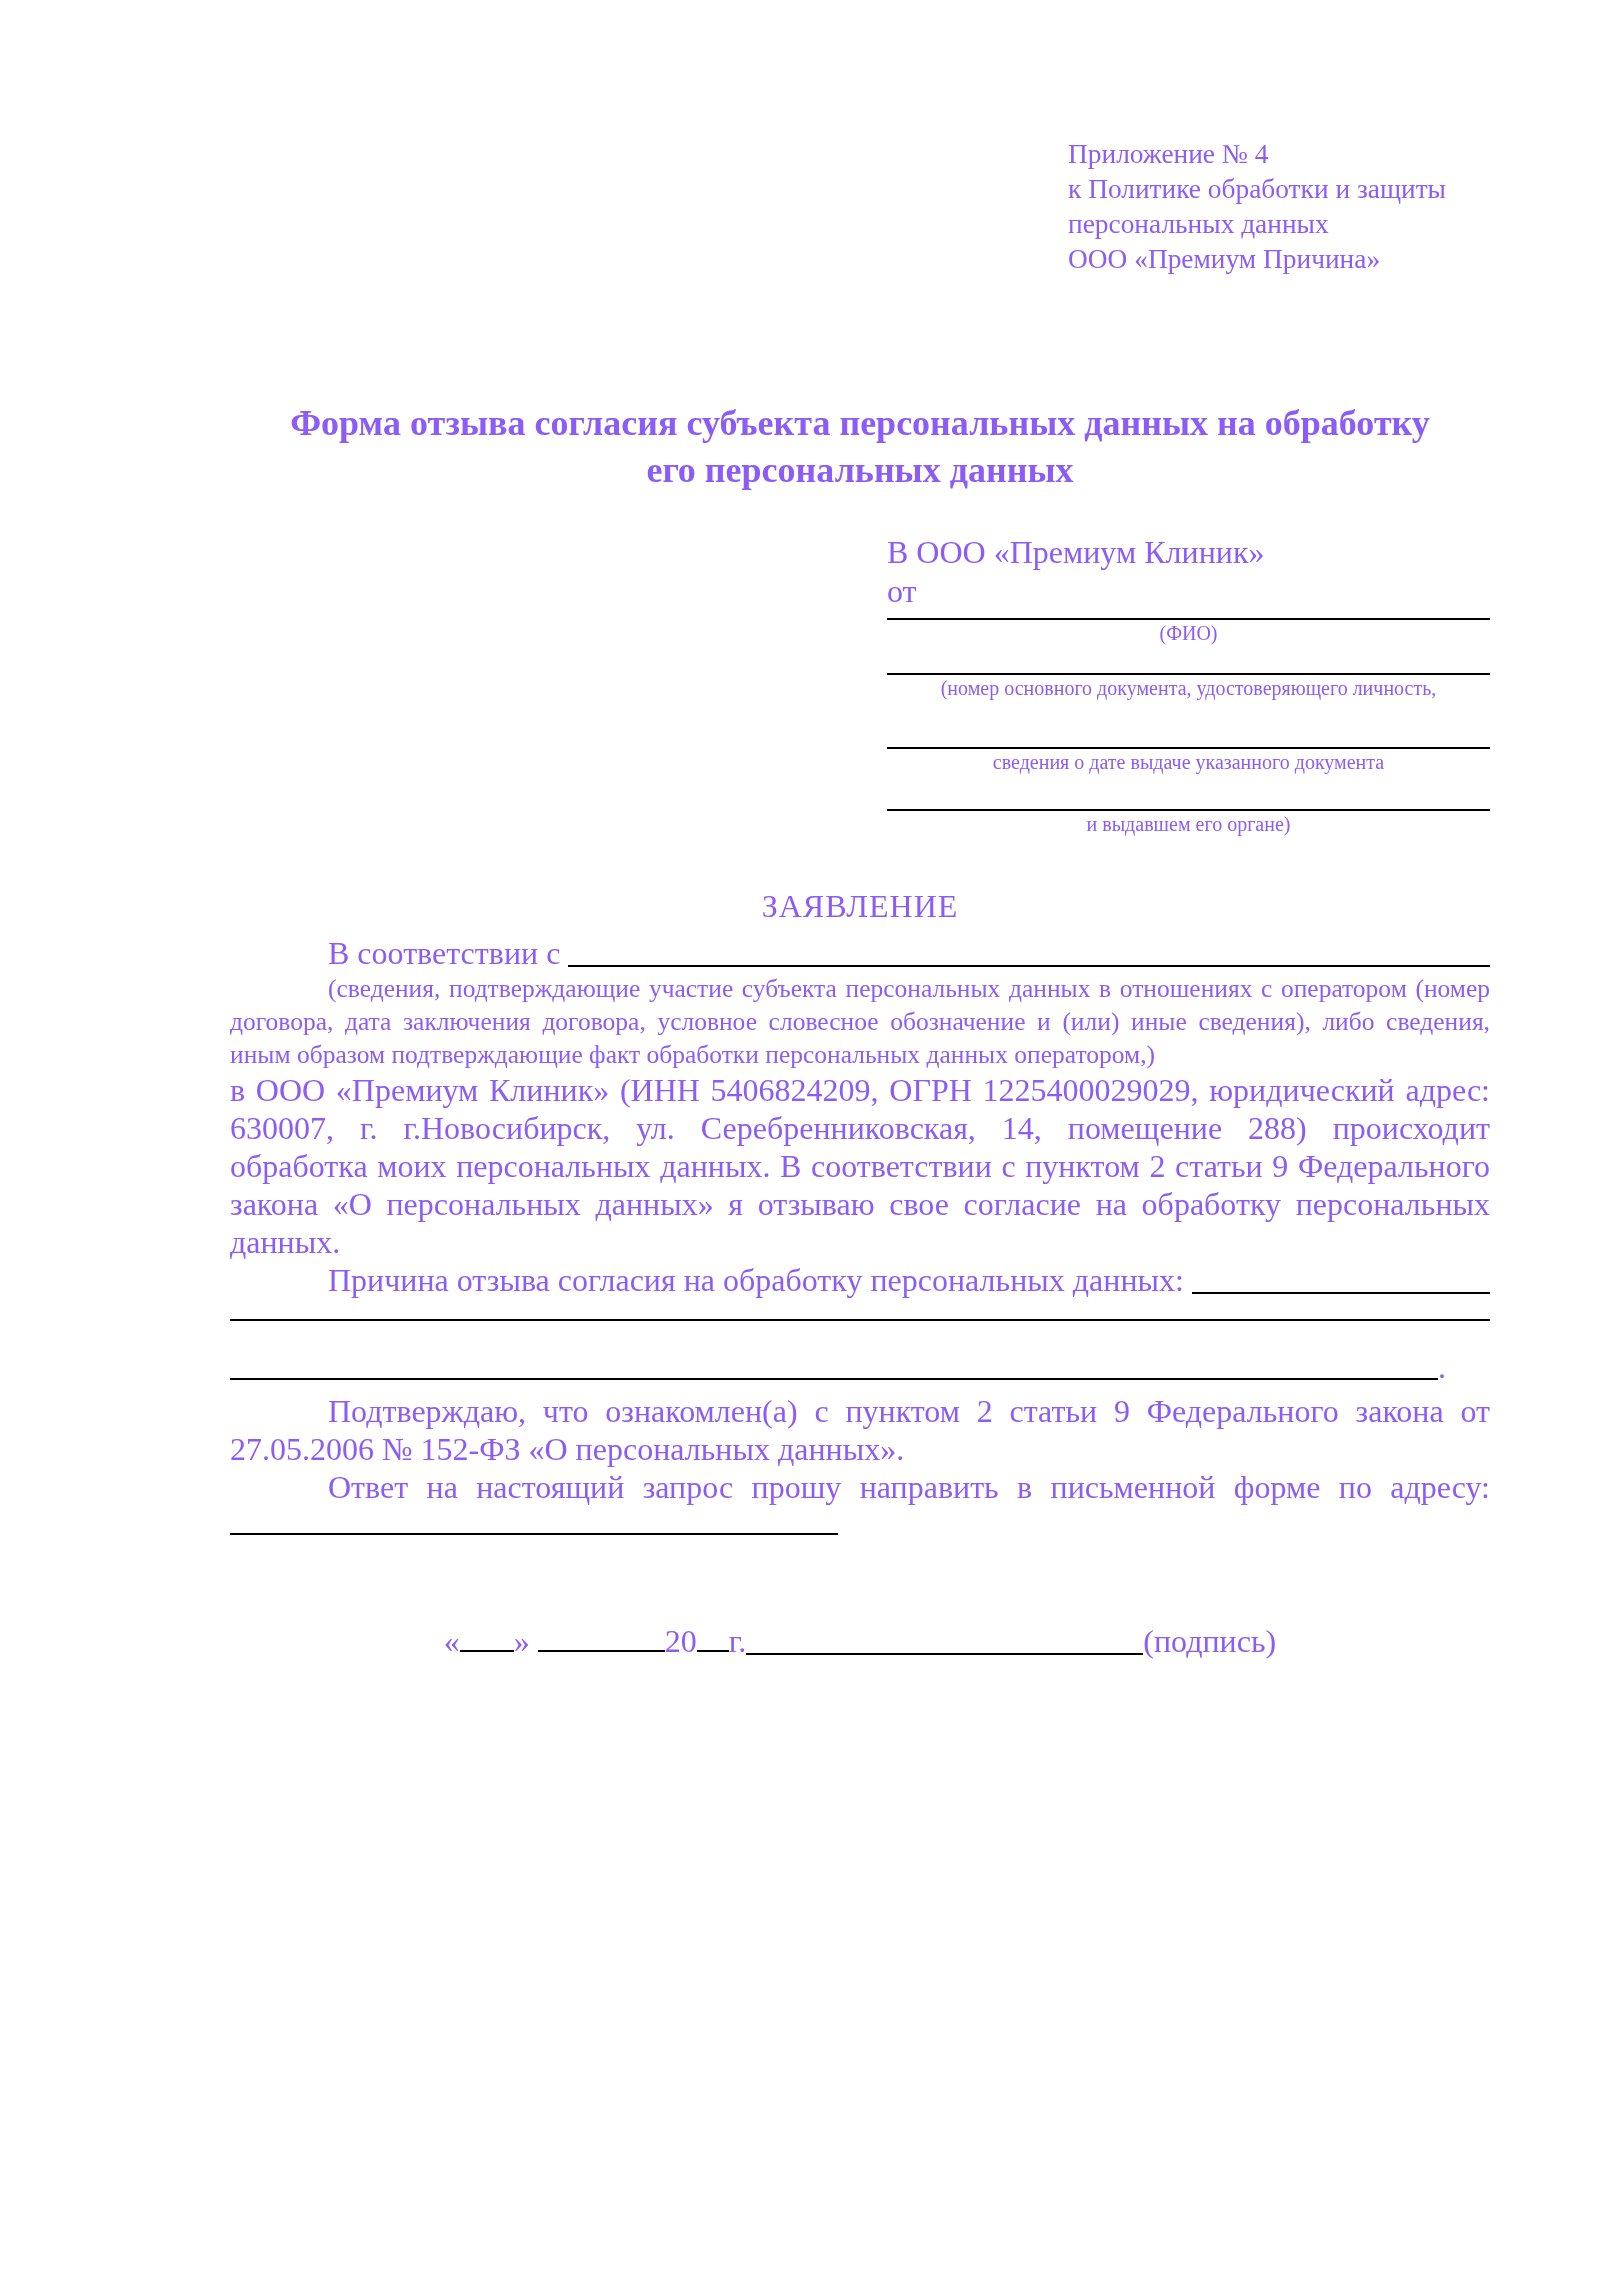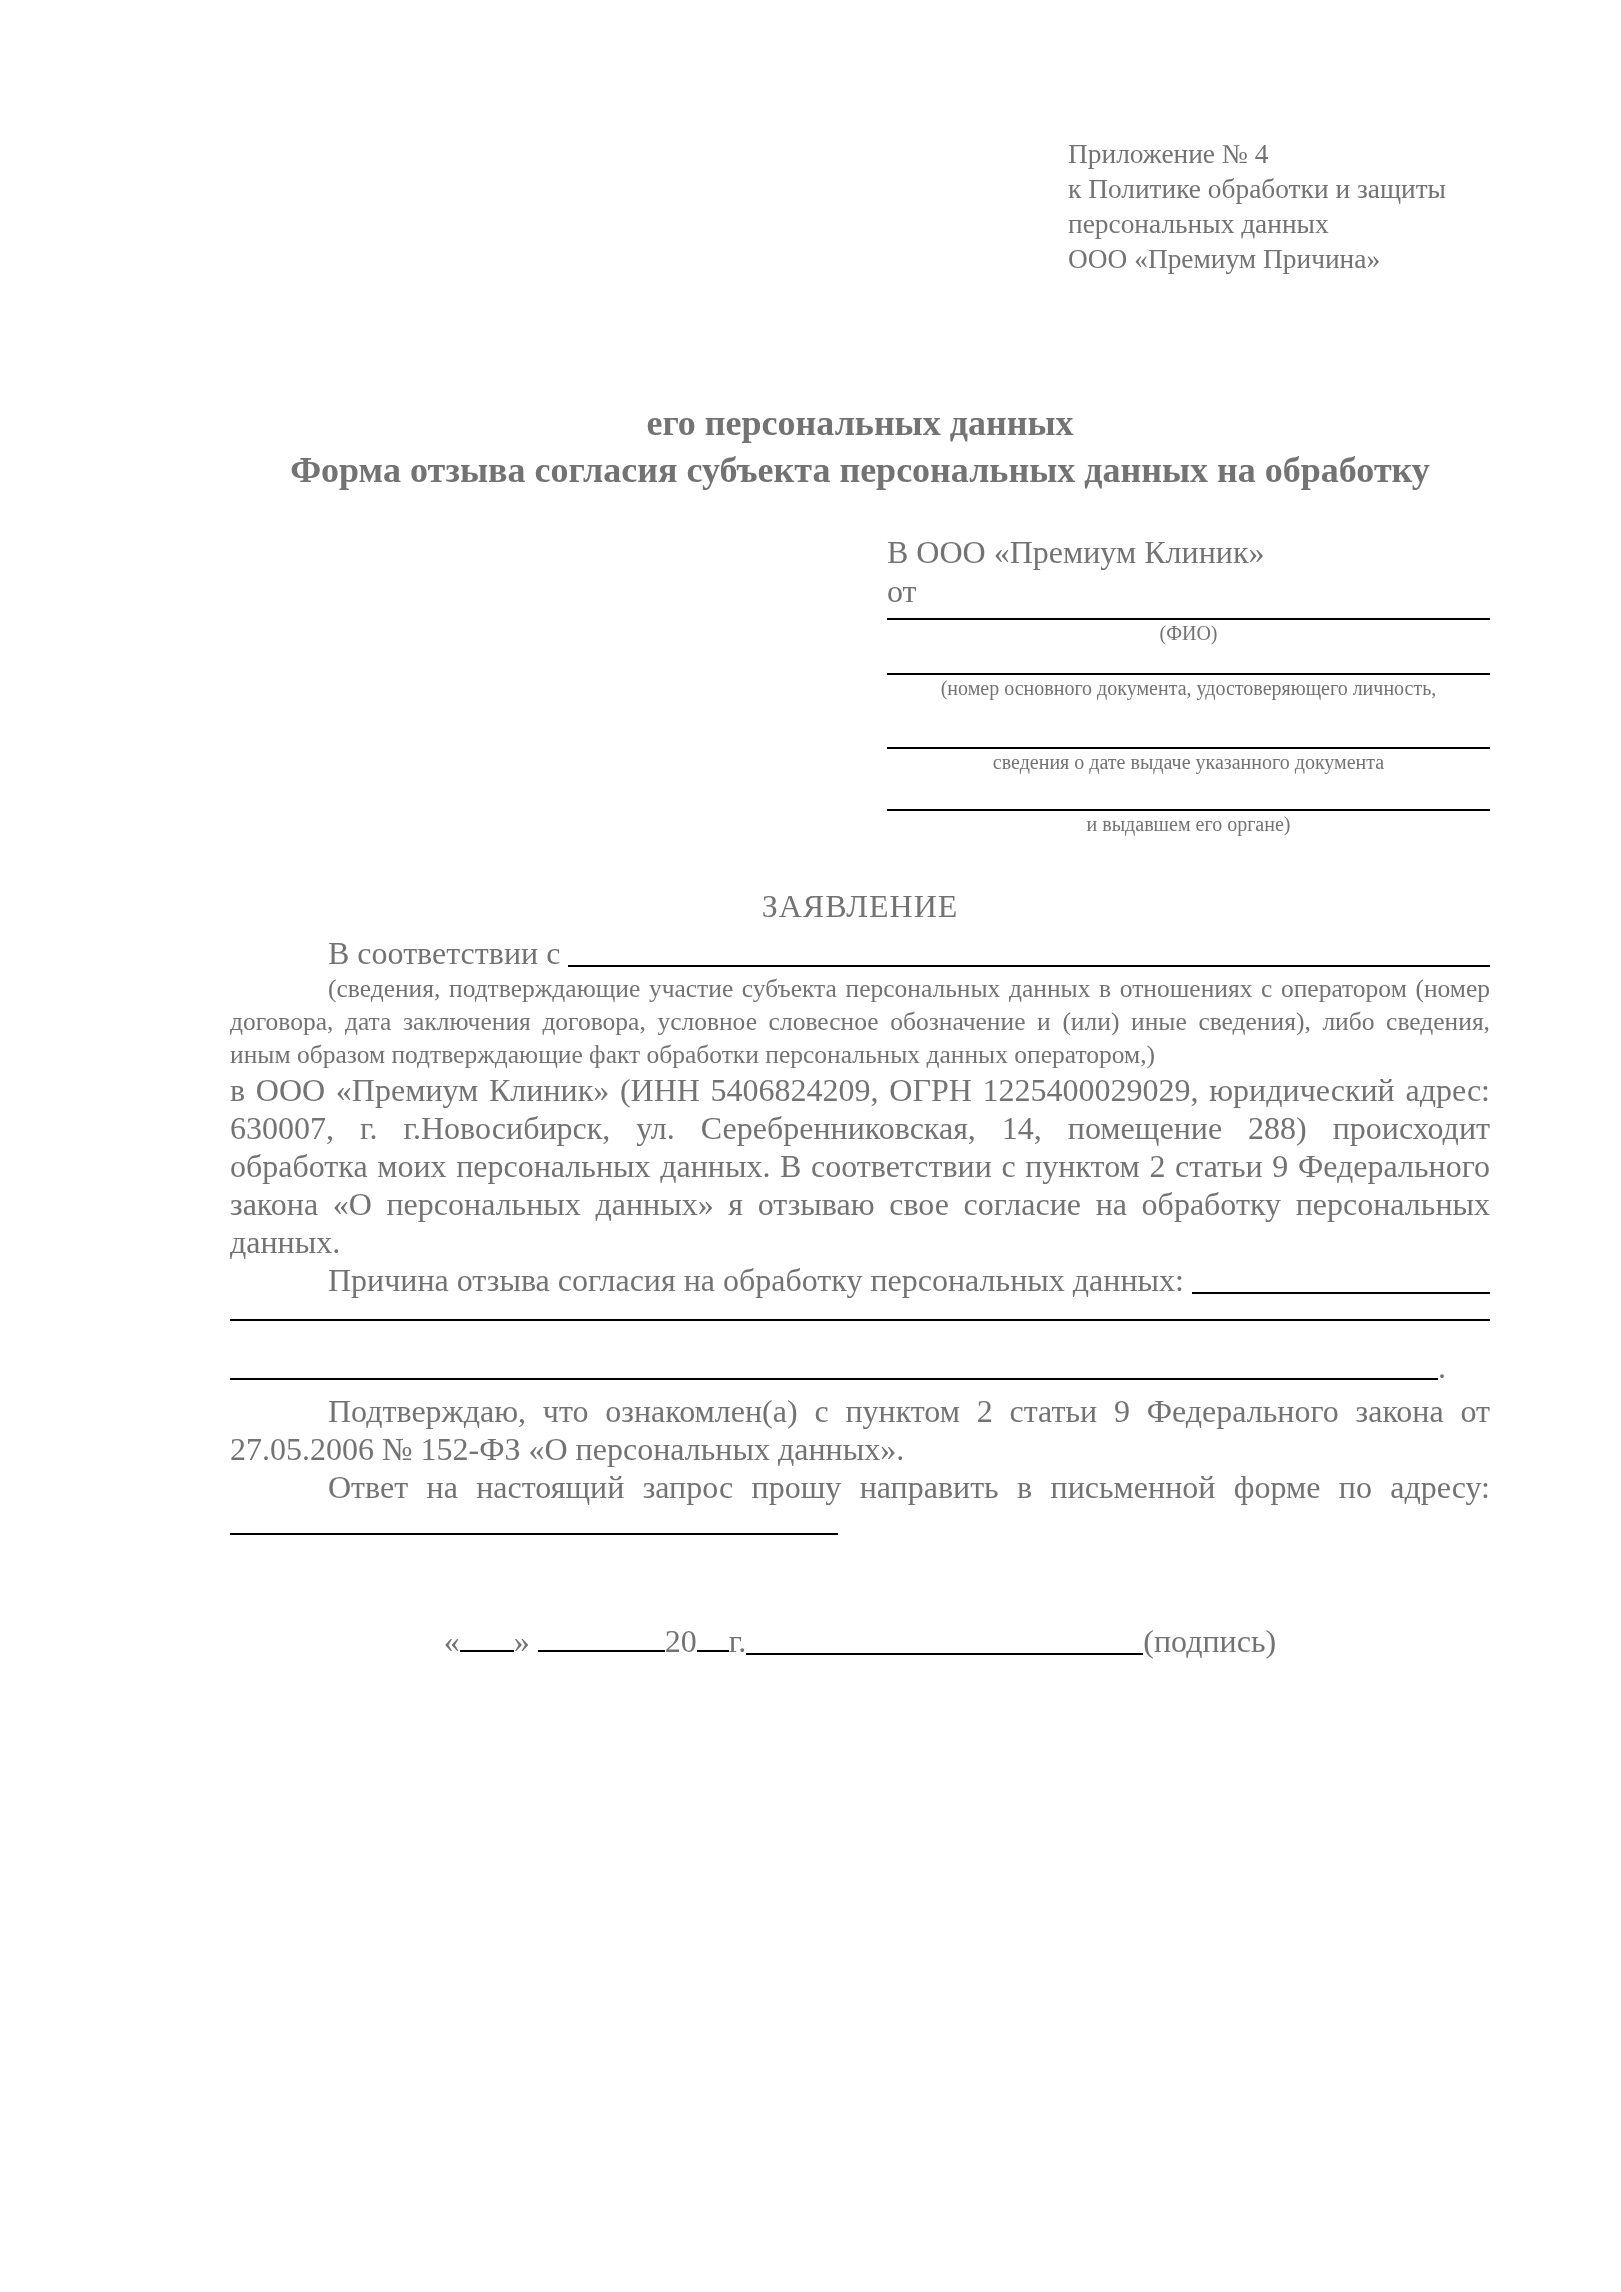--- a/index.html
+++ b/index.html
@@ -1,17 +1,17 @@
 <!DOCTYPE html>
 <html lang="ru"><head>
 <meta charset="utf-8">
 <style>
   html,body { margin:0; padding:0; background:#ffffff; }
   .page {
-    width:1621px; height:2293px; background:#ffffff; color:#737373;
+    width:1621px; height:2293px; background:#ffffff; color:#8b5cf6;
     position:relative; box-sizing:border-box;
     padding:137px 131px 0 230px;
     font-family:"Liberation Serif","DejaVu Serif",serif;
     font-size:32px; line-height:38px;
   }
   
   .hdr { margin-left:838px; font-size:27.4px; line-height:35px; }
   
   .title { margin-top:123px; text-align:center; font-weight:bold; font-size:36px; line-height:47px; }
   
@@ -51,22 +51,22 @@
 <div class="page">
 
   <div class="hdr">
     <div>Приложение № 4</div>
     <div>к Политике обработки и защиты</div>
     <div>персональных данных</div>
     <div>ООО «Премиум Причина»</div>
   </div>
 
   <div class="title">
+    <div>Форма отзыва согласия субъекта персональных данных на обработку</div>
     <div>его персональных данных</div>
-    <div>Форма отзыва согласия субъекта персональных данных на обработку</div>
   </div>
 
   <div class="addr">
     <div class="addr-line">В ООО «Премиум Клиник»</div>
     <div class="addr-line">от</div>
 
     <div class="blank fld1"></div>
     <div class="cap">(ФИО)</div>
 
     <div class="blank fld2"></div>

